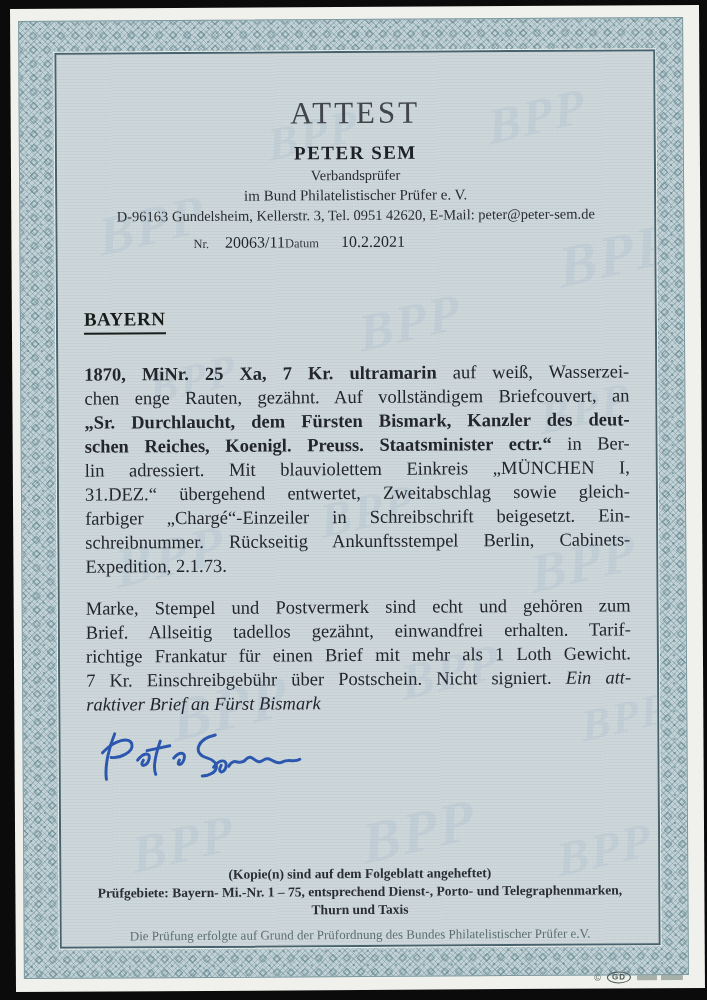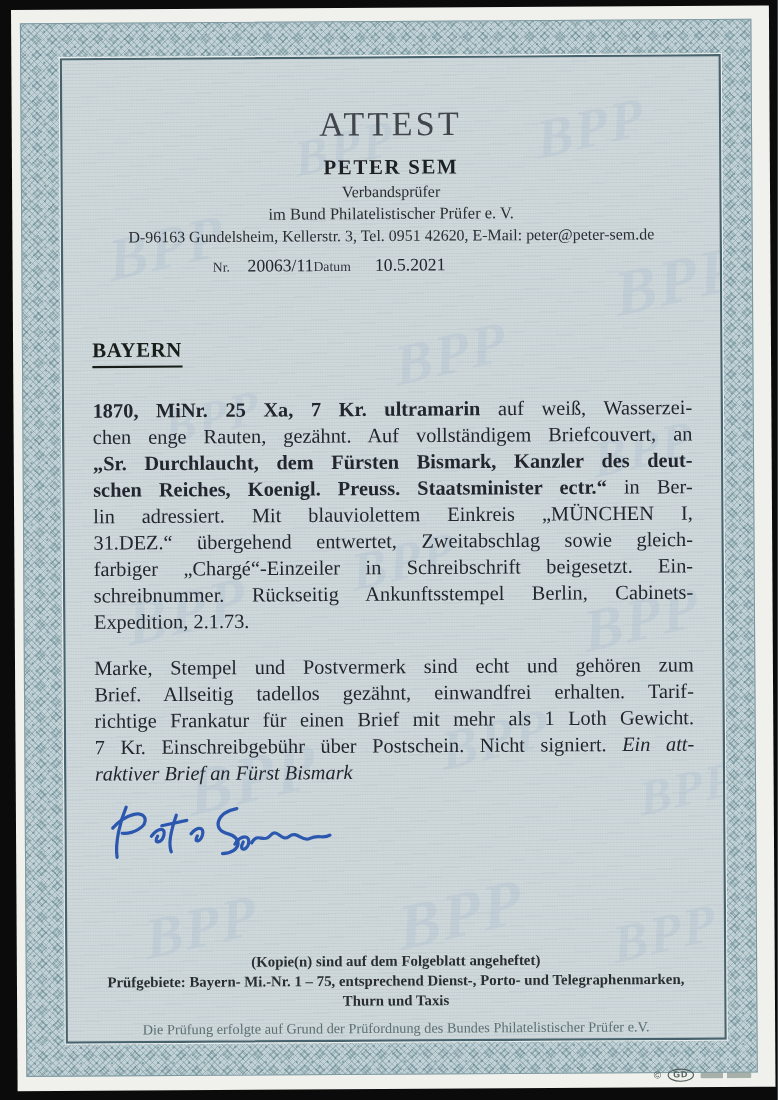--- a/index.html
+++ b/index.html
@@ -111,21 +111,21 @@
           <div class="psem">PETER SEM</div>
           <div class="role">Verbandsprüfer</div>
           <div class="org">im Bund Philatelistischer Prüfer e. V.</div>
           <div class="addr">D-96163 Gundelsheim, Kellerstr. 3, Tel. 0951 42620, E-Mail: peter@peter-sem.de</div>
         </div>
 
         <div class="meta">
           <span class="lbl m-nr-lbl">Nr.</span>
           <span class="val m-nr-val">20063/11</span>
           <span class="lbl m-dt-lbl">Datum</span>
-          <span class="val m-dt-val">10.5.2021</span>
+          <span class="val m-dt-val">10.2.2021</span>
         </div>
 
         <div class="sect">
           <span>BAYERN</span>
         </div>
 
         <div class="para">
             <div class="tline"><span style="font-weight: 700;">1870, MiNr. 25 Xa, 7 Kr. ultramarin</span><span> auf weiß, Wasserzei-</span></div>
             <div class="tline"><span>chen enge Rauten, gezähnt. Auf vollständigem Briefcouvert, an</span></div>
             <div class="tline"><span style="font-weight: 700;">„Sr. Durchlaucht, dem Fürsten Bismark, Kanzler des deut-</span></div>

